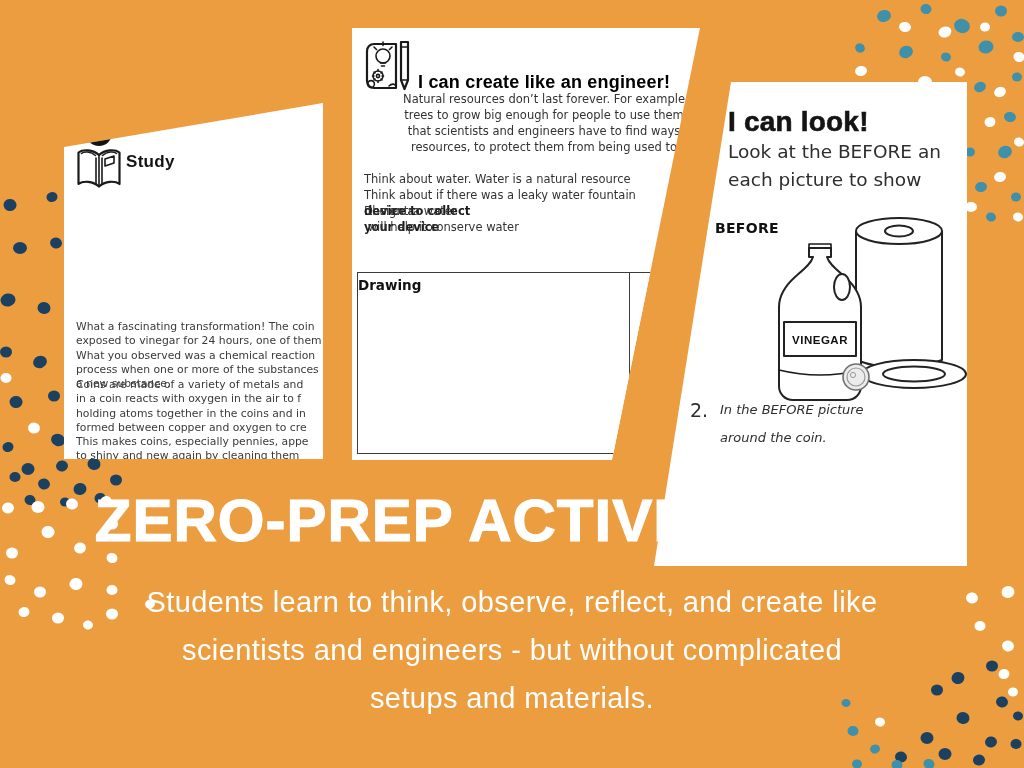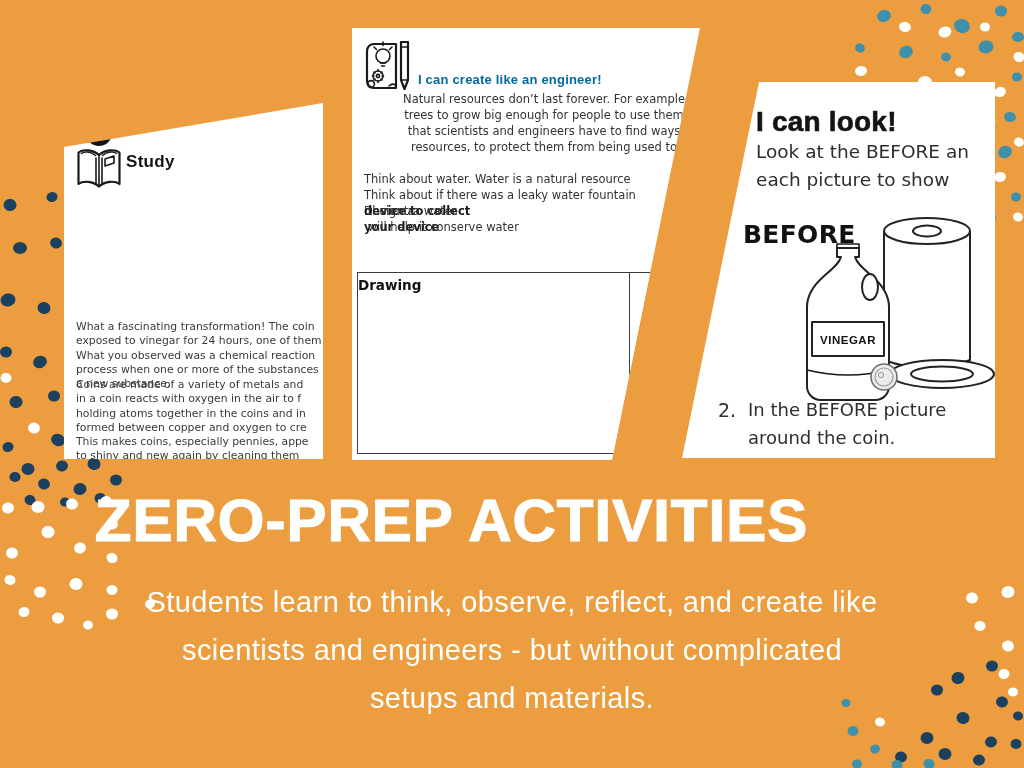--- a/index.html
+++ b/index.html
@@ -8,51 +8,51 @@
     background:var(--orange,#EC9D3F);
     font-family:"DejaVu Sans",sans-serif;
   }
   .dots{position:absolute;z-index:1;}
   
   .card{position:absolute;background:#fff;z-index:2;}
   #card-study{left:64px;top:100px;width:259px;height:359px;
     clip-path:polygon(0 47px,100% 3px,100% 100%,0 100%);}
   #card-engineer{left:352px;top:28px;width:360px;height:432px;
     clip-path:polygon(0 0,348px 0,260px 100%,0 100%);}
-  #card-look{left:682px;top:82px;width:313px;height:376px;
+  #card-look{left:654px;top:82px;width:313px;height:484px;
     clip-path:polygon(77px 0,100% 0,100% 100%,0 100%);}
   .card *{position:absolute;}
   .pre{white-space:pre;}
   
   #study-arc{left:22px;top:20px;width:26px;height:26px;border-radius:50%;background:#141414;}
   #study-icon{left:10px;top:46px;}
   #study-title{left:62px;top:52px;font-family:"Liberation Sans",sans-serif;
     font-weight:bold;font-size:17px;color:#141414;letter-spacing:.3px;}
   .study-body{left:12px;width:330px;font-size:10.8px;line-height:14.3px;color:#3a3a3a;}
   #study-p1{top:196px;margin-top:24px;}#study-p2{top:278px;}#study-p3{top:418px;}
   
   #eng-icon{left:10px;top:8px;}
   #eng-title{left:66px;top:44px;font-family:"Liberation Sans",sans-serif;
-    font-weight:bold;font-size:13px;color:#0369a1;letter-spacing:.2px;}
+    font-weight:bold;font-size:18px;color:#000000;letter-spacing:.2px;}
   .eng-body{left:12px;width:360px;font-size:11.5px;line-height:16px;color:#333;}
   #eng-p1{top:63px;text-align:center;}#eng-p2{top:143px;}
   .eng-body b{color:#1b1b1b;}
   #eng-box{left:5px;top:244px;width:430px;height:180px;border:1.5px solid #3c3c3c;background:#fff;}
   #eng-box-divider{left:271px;top:0;width:0;height:100%;border-left:1.5px solid #3c3c3c;}
   #eng-box-label{left:0;top:4px;width:272px;text-align:left;
     font-weight:bold;font-size:13.5px;color:#111;}
   
   #look-title{left:74px;top:24px;font-family:"Liberation Sans",sans-serif;
     font-weight:bold;font-size:28px;color:#141414;letter-spacing:.2px;
     -webkit-text-stroke:.6px #141414;}
   #look-sub{left:74px;top:56px;font-size:18.5px;line-height:27.5px;color:#2e2e2e;}
-  #look-before{left:61px;top:138px;font-size:25px;font-weight:bold;color:#111;letter-spacing:.3px;}
+  #look-before{left:61px;top:138px;font-size:14px;font-weight:bold;color:#111;letter-spacing:.3px;}
   #look-scene{left:95px;top:128px;}
   #look-item{left:36px;top:314px;font-size:19px;line-height:28px;color:#2e2e2e;}
-  #look-item-text{left:66px;top:314px;font-size:18px;line-height:28px;color:#2e2e2e;}
+  #look-item-text{left:66px;top:314px;font-size:13px;line-height:28px;color:#2e2e2e;font-style:italic;}
   
   #headline{position:absolute;left:0;top:486px;width:903px;z-index:3;
     text-align:center;color:#fff;font-family:"Liberation Sans",sans-serif;
     font-weight:bold;font-size:60px;letter-spacing:1px;
     -webkit-text-stroke:1.2px #fff;}
   #subheadline{position:absolute;left:0;top:578px;width:1024px;z-index:3;
     text-align:center;color:#fff;font-family:"Liberation Sans",sans-serif;
     font-size:29px;line-height:48px;letter-spacing:.4px;white-space:pre-line;}
   
   .ink{fill:none;stroke:#1a1a1a;stroke-width:2.2;stroke-linecap:round;stroke-linejoin:round;}

